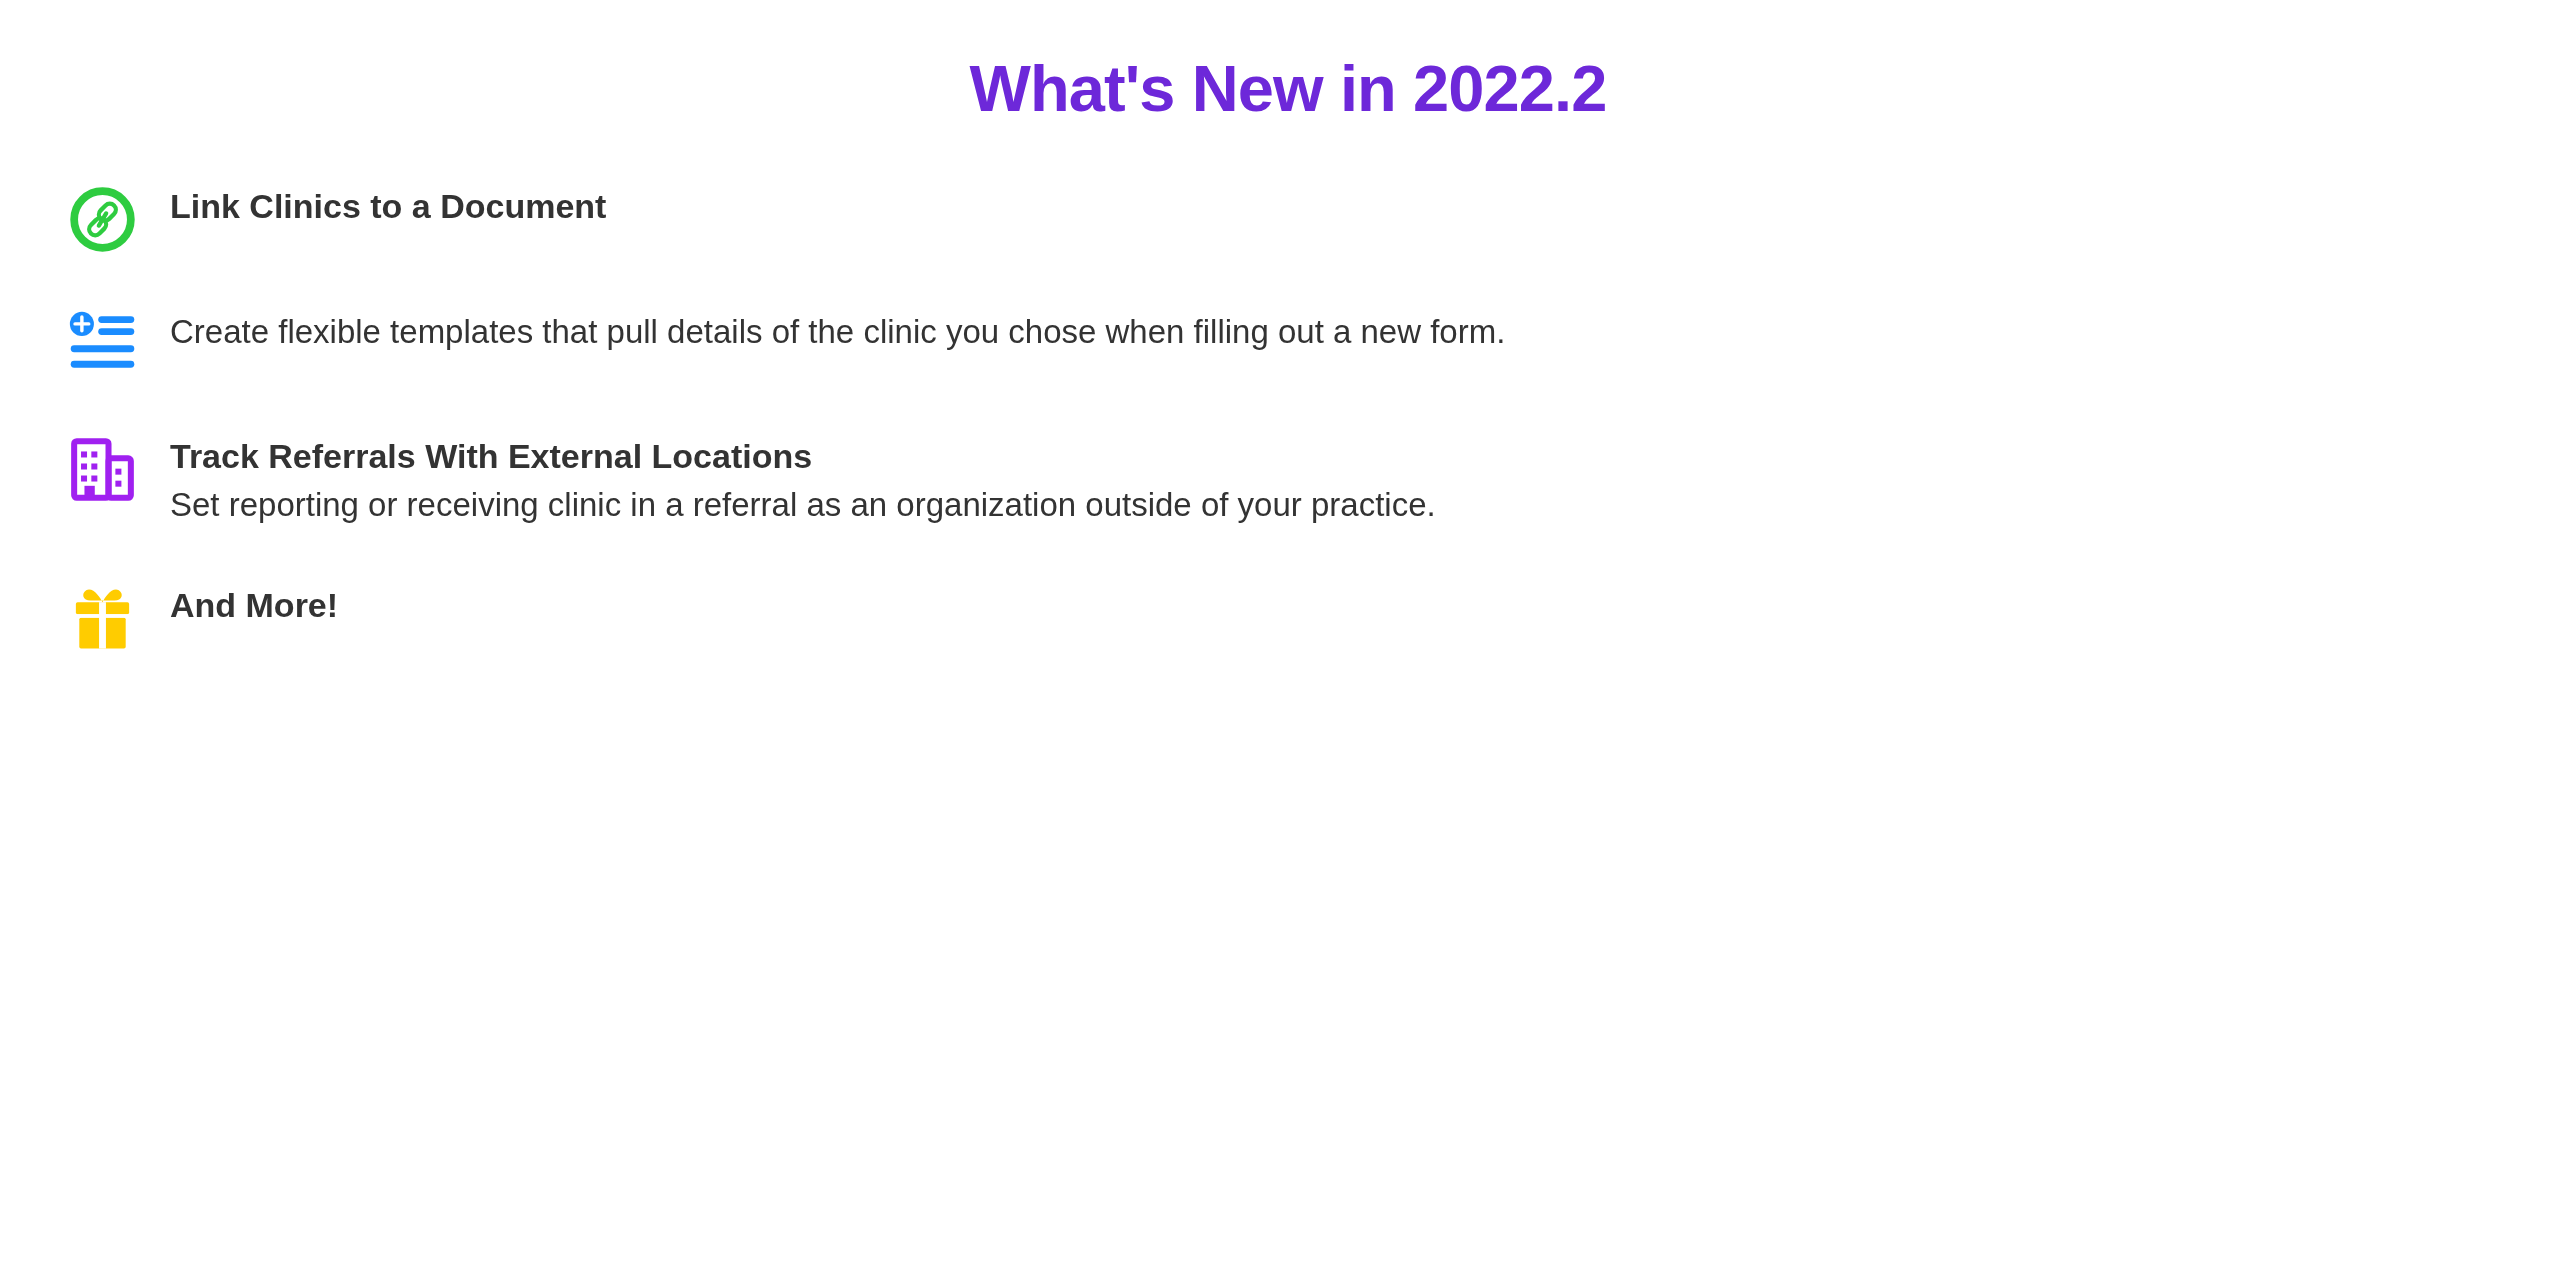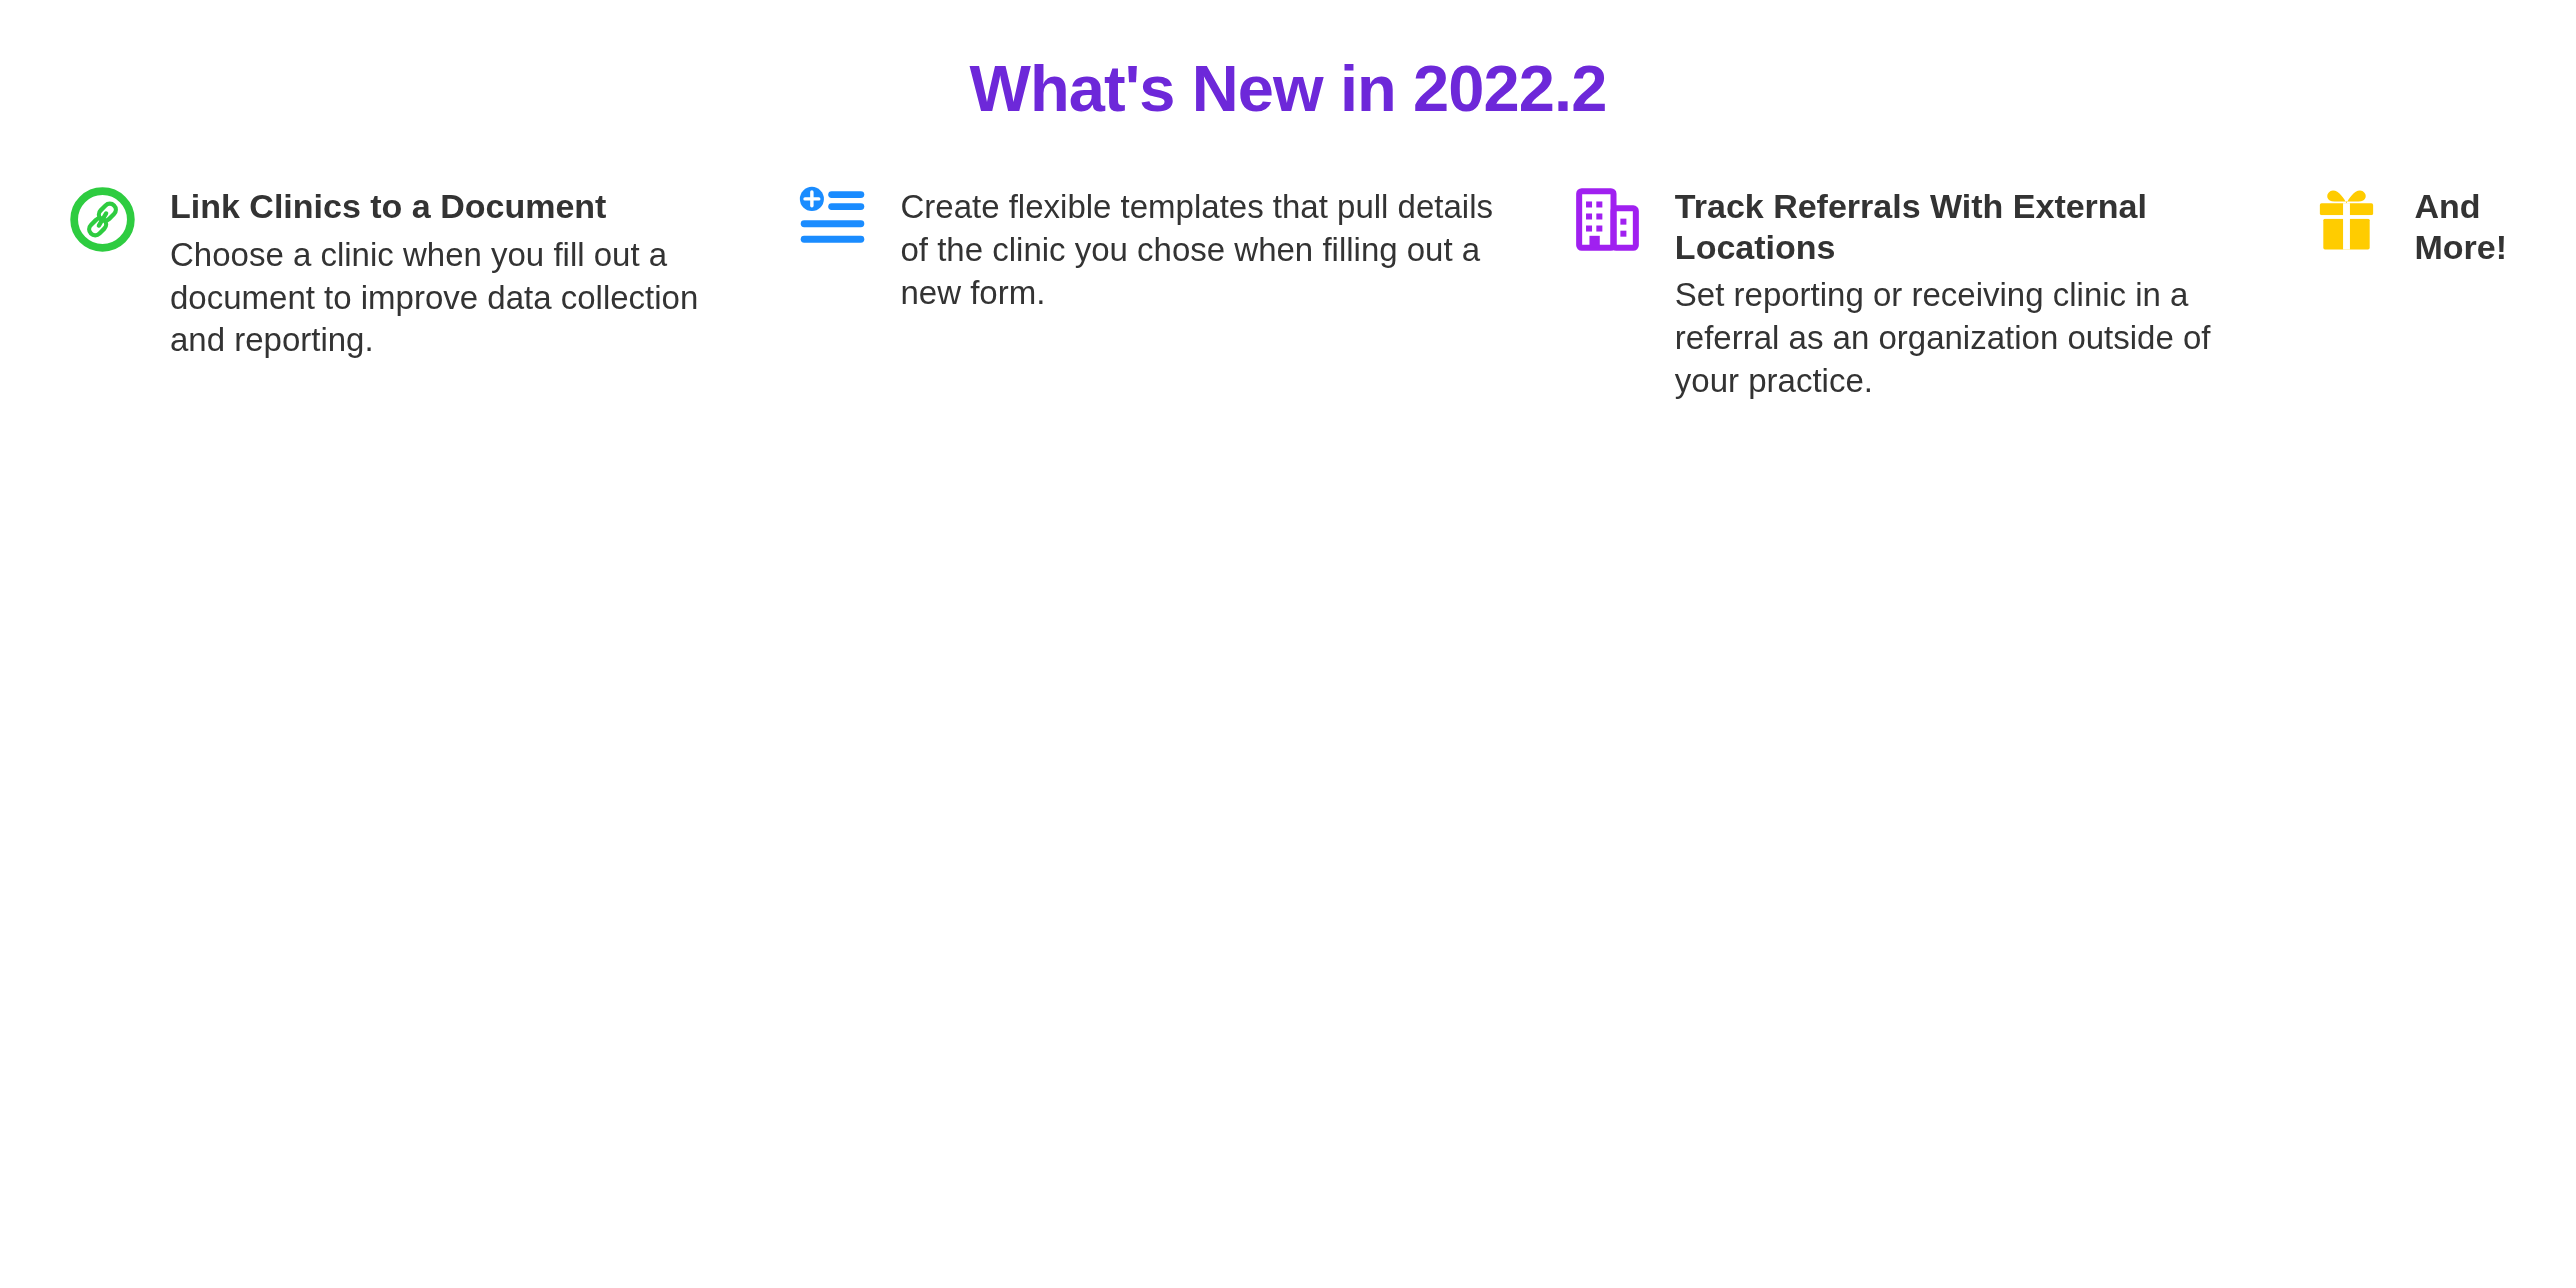--- a/index.html
+++ b/index.html
@@ -16,21 +16,21 @@
     .page-title {
       font-size: 65px;
       font-weight: 700;
       text-align: center;
       color: #6d28d9;
       margin-bottom: 60px;
       letter-spacing: -0.9px;
     }
     .features {
       display: flex;
-      flex-direction: row;
+      flex-direction: column;
       gap: 58px;
     }
     .feature-item {
       display: flex;
       align-items: flex-start;
       gap: 34px;
     }
     .feature-icon {
       width: 67px;
       height: 67px;
@@ -70,21 +70,20 @@
         <circle cx="39" cy="39" r="33" fill="none" stroke="#2ecc40" stroke-width="9"></circle>
         <g transform="translate(39,39) rotate(-45)">
           <path d="M -14 -5 L -6 -5 A 7 7 0 0 1 -6 9 L -14 9 A 7 7 0 0 1 -14 -5 Z" fill="none" stroke="#2ecc40" stroke-width="5" stroke-linecap="round"></path>
           <path d="M 14 5 L 6 5 A 7 7 0 0 1 6 -9 L 14 -9 A 7 7 0 0 1 14 5 Z" fill="none" stroke="#2ecc40" stroke-width="5" stroke-linecap="round"></path>
           <line x1="-8" y1="2" x2="8" y2="-2" stroke="#2ecc40" stroke-width="5" stroke-linecap="round"></line>
         </g>
       </svg>
     </div>
     <div class="feature-text">
       <div class="feature-title">Link Clinics to a Document</div>
-      <div class="feature-desc">Choose a clinic when you fill out a document to improve data collection and reporting.</div>
     </div>
   </div>
 
   <div class="feature-item">
     <div class="feature-icon">
       <svg width="67" height="67" viewBox="0 0 78 78">
         <circle cx="15" cy="15" r="14" fill="#1a8cff"></circle>
         <line x1="7" y1="15" x2="23" y2="15" stroke="#ffffff" stroke-width="4" stroke-linecap="round"></line>
         <line x1="15" y1="7" x2="15" y2="23" stroke="#ffffff" stroke-width="4" stroke-linecap="round"></line>
         <line x1="38" y1="10" x2="72" y2="10" stroke="#1a8cff" stroke-width="8" stroke-linecap="round"></line>

